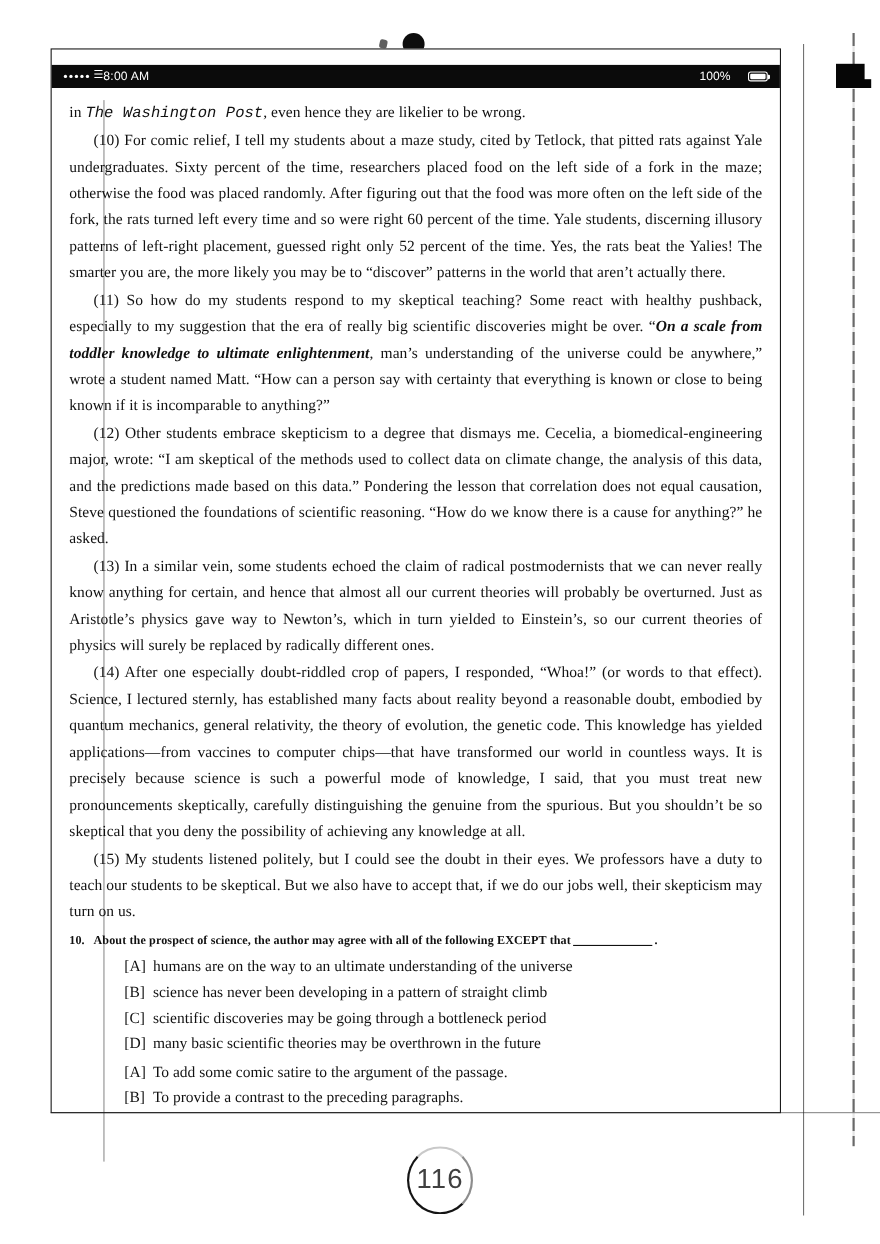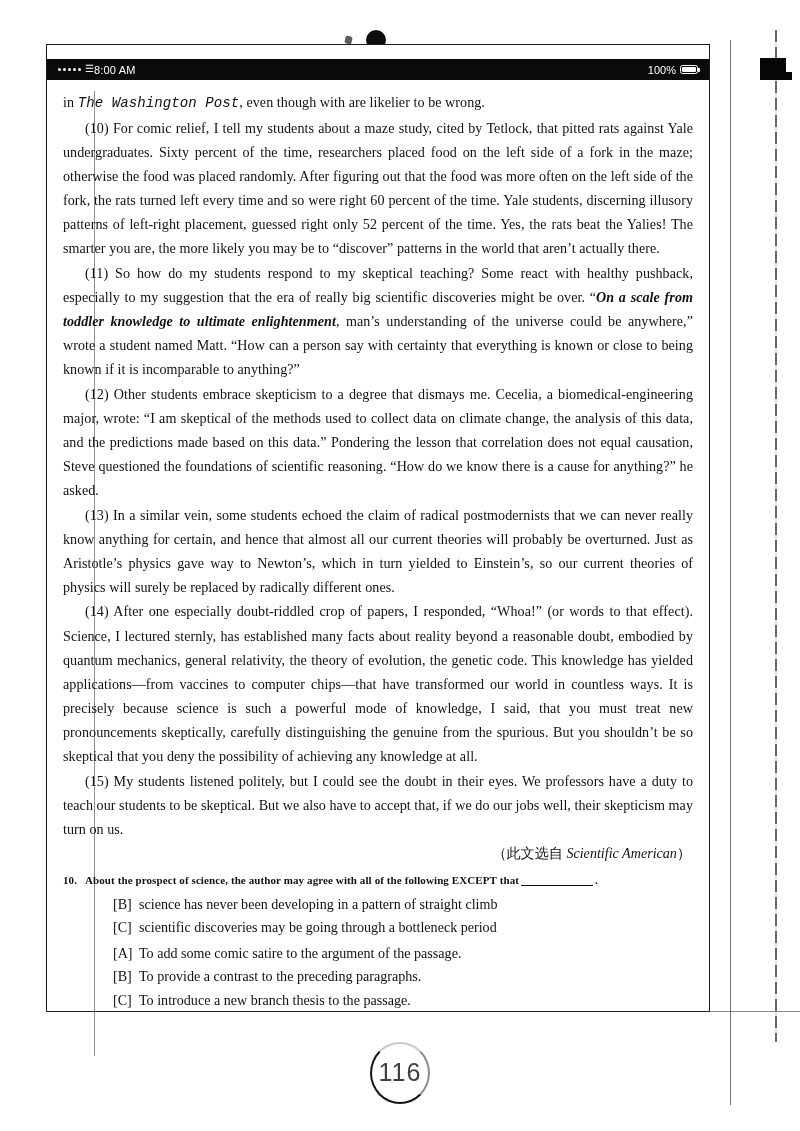--- a/index.html
+++ b/index.html
@@ -51,21 +51,21 @@
     display:flex;
     align-items:center;
     box-sizing:border-box;
     padding:0 7px;
   }
   .sb-left{display:flex;align-items:center;gap:4px;flex:0 0 auto;margin-left:4px;}
   .sb-dots{display:flex;gap:2px;align-items:center;}
   .sb-dots i{display:block;width:3px;height:3px;border-radius:50%;background:#fff;}
   .wifi-glyph{font-size:10px;line-height:1;display:inline-block;transform:translateY(-1px);}
   .sb-center{flex:1 1 auto;text-align:left;letter-spacing:.2px;font-size:11px;}
-  .sb-right{display:flex;align-items:center;gap:4px;flex:0 0 auto;margin-right:4px;}
+  .sb-right{display:flex;align-items:center;gap:16px;flex:0 0 auto;margin-right:4px;}
   .batt{
     width:18px;height:9px;border:1.3px solid #fff;border-radius:2.5px;
     position:relative;box-sizing:border-box;padding:1px;
   }
   .batt::after{
     content:"";position:absolute;right:-3px;top:2.2px;
     width:1.6px;height:3.4px;background:#fff;border-radius:0 1px 1px 0;
   }
   .batt i{display:block;width:100%;height:100%;background:#fff;border-radius:1px;}
 
@@ -201,41 +201,39 @@
     <div class="sb-right">
       <span>100%</span>
       <span class="batt">
           <i></i>
         </span>
     </div>
   </div>
 
   <div id="doc-body">
     <div id="paragraphs">
-        <p class="para"><span>in </span><i>The Washington Post</i><span>, even though with are likelier to be wrong.</span></p>
+        <p class="para"><span>in </span><i>The Washington Post</i><span>, even hence they are likelier to be wrong.</span></p>
         <p class="para indent"><span>(10) For comic relief, I tell my students about a maze study, cited by Tetlock, that pitted rats against Yale undergraduates. Sixty percent of the time, researchers placed food on the left side of a fork in the maze; otherwise the food was placed randomly. After figuring out that the food was more often on the left side of the fork, the rats turned left every time and so were right 60 percent of the time. Yale students, discerning illusory patterns of left-right placement, guessed right only 52 percent of the time. Yes, the rats beat the Yalies! The smarter you are, the more likely you may be to “discover” patterns in the world that aren’t actually there.</span></p>
         <p class="para indent"><span>(11) So how do my students respond to my skeptical teaching? Some react with healthy pushback, especially to my suggestion that the era of really big scientific discoveries might be over. “</span><b class="bi">On a scale from toddler knowledge to ultimate enlightenment</b><span>, man’s understanding of the universe could be anywhere,” wrote a student named Matt. “How can a person say with certainty that everything is known or close to being known if it is incomparable to anything?”</span></p>
         <p class="para indent"><span>(12) Other students embrace skepticism to a degree that dismays me. Cecelia, a biomedical-engineering major, wrote: “I am skeptical of the methods used to collect data on climate change, the analysis of this data, and the predictions made based on this data.” Pondering the lesson that correlation does not equal causation, Steve questioned the foundations of scientific reasoning. “How do we know there is a cause for anything?” he asked.</span></p>
         <p class="para indent"><span>(13) In a similar vein, some students echoed the claim of radical postmodernists that we can never really know anything for certain, and hence that almost all our current theories will probably be overturned. Just as Aristotle’s physics gave way to Newton’s, which in turn yielded to Einstein’s, so our current theories of physics will surely be replaced by radically different ones.</span></p>
         <p class="para indent"><span>(14) After one especially doubt-riddled crop of papers, I responded, “Whoa!” (or words to that effect). Science, I lectured sternly, has established many facts about reality beyond a reasonable doubt, embodied by quantum mechanics, general relativity, the theory of evolution, the genetic code. This knowledge has yielded applications—from vaccines to computer chips—that have transformed our world in countless ways. It is precisely because science is such a powerful mode of knowledge, I said, that you must treat new pronouncements skeptically, carefully distinguishing the genuine from the spurious. But you shouldn’t be so skeptical that you deny the possibility of achieving any knowledge at all.</span></p>
         <p class="para indent"><span>(15) My students listened politely, but I could see the doubt in their eyes. We professors have a duty to teach our students to be skeptical. But we also have to accept that, if we do our jobs well, their skepticism may turn on us.</span></p>
       </div>
-    <p class="attrib">
-      <span>（此文选自 </span><i>Scientific American</i><span>）</span>
-    </p>
     <div id="questions">
         <div class="q-block">
           <p class="q-stem"><span class="q-num">10.</span><span>About the prospect of science, the author may agree with all of the following EXCEPT that</span><span class="blank-fill"></span><span>.</span></p>
+          <p class="opt"><span class="tag">[A]</span><span class="otext">humans are on the way to an ultimate understanding of the universe</span></p>
           <p class="opt"><span class="tag">[B]</span><span class="otext">science has never been developing in a pattern of straight climb</span></p>
           <p class="opt"><span class="tag">[C]</span><span class="otext">scientific discoveries may be going through a bottleneck period</span></p>
+          <p class="opt"><span class="tag">[D]</span><span class="otext">many basic scientific theories may be overthrown in the future</span></p>
         </div>
         <div class="q-block">
           <p class="opt"><span class="tag">[A]</span><span class="otext">To add some comic satire to the argument of the passage.</span></p>
           <p class="opt"><span class="tag">[B]</span><span class="otext">To provide a contrast to the preceding paragraphs.</span></p>
-          <p class="opt"><span class="tag">[C]</span><span class="otext">To introduce a new branch thesis to the passage.</span></p>
         </div>
       </div>
   </div>
 </div>
 
 <div id="topedge"></div>
 
 <div id="page-num-wrap">
   <div id="page-num">
     <span>116</span>

